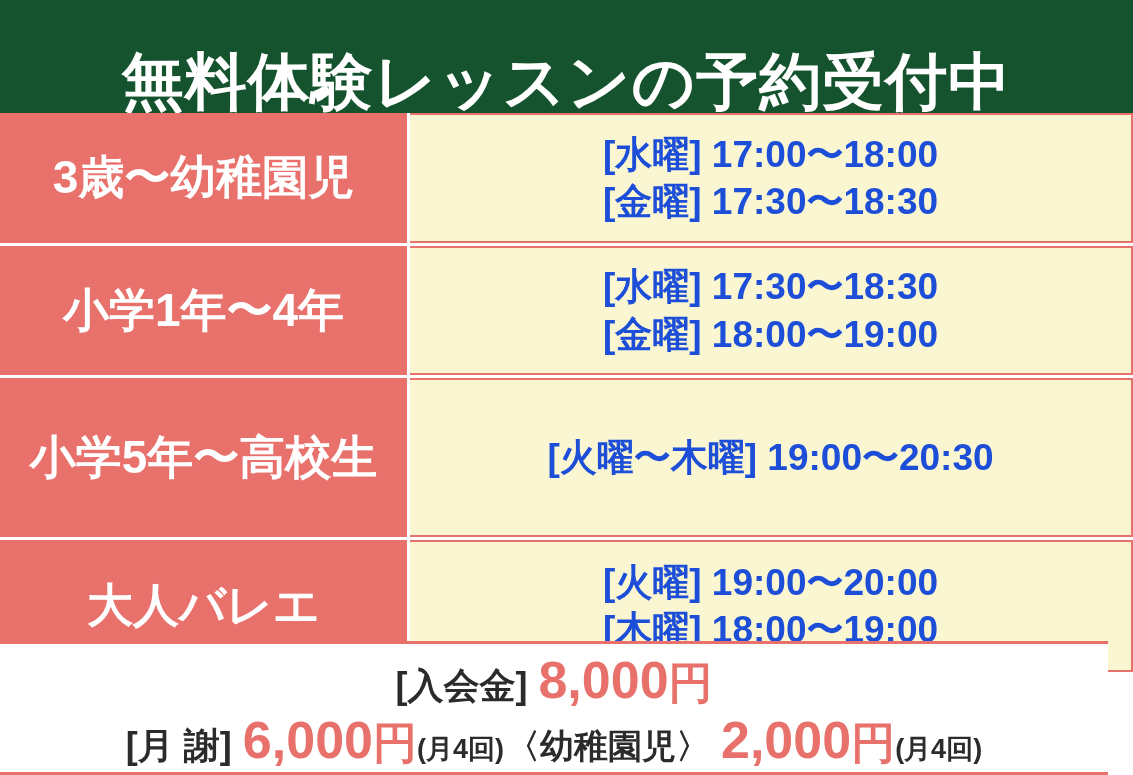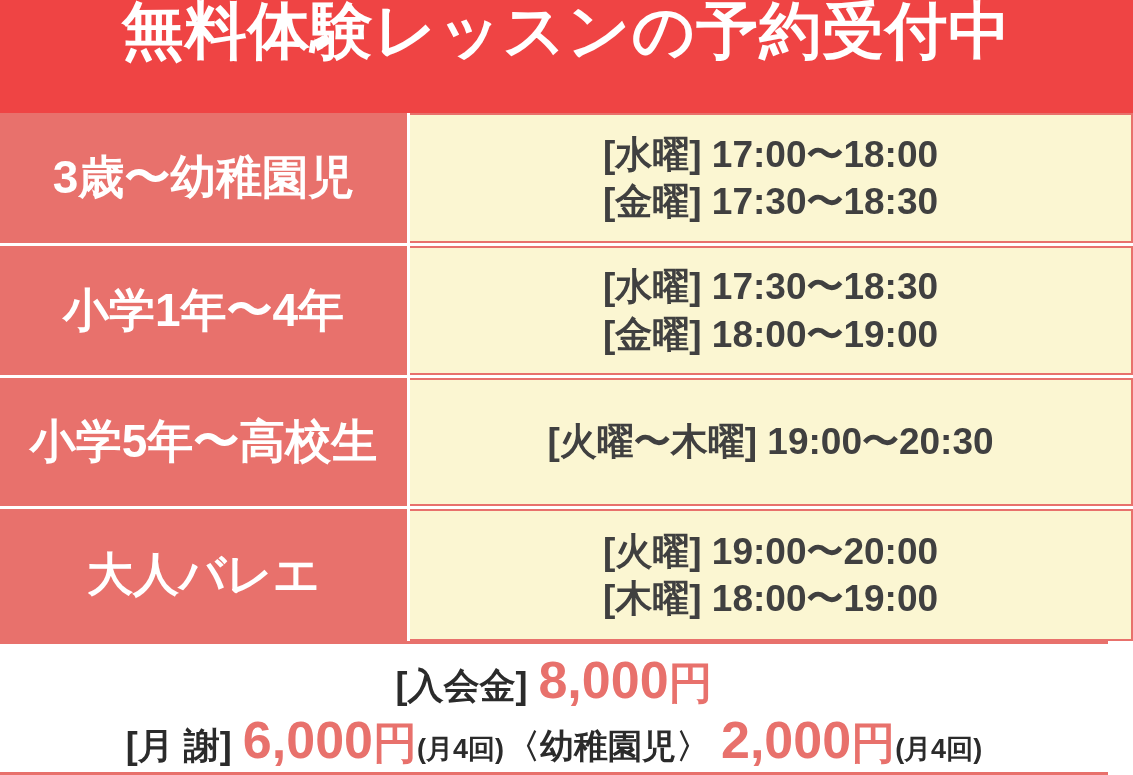--- a/index.html
+++ b/index.html
@@ -18,23 +18,23 @@
     background: #ffffff;
     overflow: hidden;
   }
   
   .banner {
     position: absolute;
     left: 0;
     top: 0;
     width: 1133px;
     height: 113px;
-    background: #ef4444;
-    display: flex;
-    align-items: flex-start;
+    background: #14532d;
+    display: flex;
+    align-items: flex-end;
     justify-content: center;
     box-sizing: border-box;
   }
   .banner-text {
     color: #ffffff;
     font-size: 62px;
     font-weight: bold;
     letter-spacing: 1px;
     line-height: 1;
     white-space: nowrap;
@@ -67,38 +67,38 @@
     display: flex;
     align-items: center;
     justify-content: center;
     border-right: 3px solid #ffffff;
     white-space: nowrap;
   }
   .times {
     flex: 1;
     box-sizing: border-box;
     background: #fbf6d2;
-    color: #404040;
+    color: #1d4ed8;
     display: flex;
     flex-direction: column;
     align-items: center;
     justify-content: center;
     font-size: 37px;
     font-weight: bold;
     line-height: 1.28;
     border-top: 2px solid #e8716c;
     border-bottom: 2px solid #e8716c;
     border-right: 2px solid #e8716c;
   }
   .times .line {
     white-space: nowrap;
   }
   .r1 { height: 133px; }
   .r2 { height: 132px; }
-  .r3 { height: 131px; }
+  .r3 { height: 162px; }
   .r4 { height: 132px; }
 
   
   .fees {
     position: absolute;
     left: 0;
     top: 641px;
     width: 1108px;
     height: 134px;
     box-sizing: border-box;

